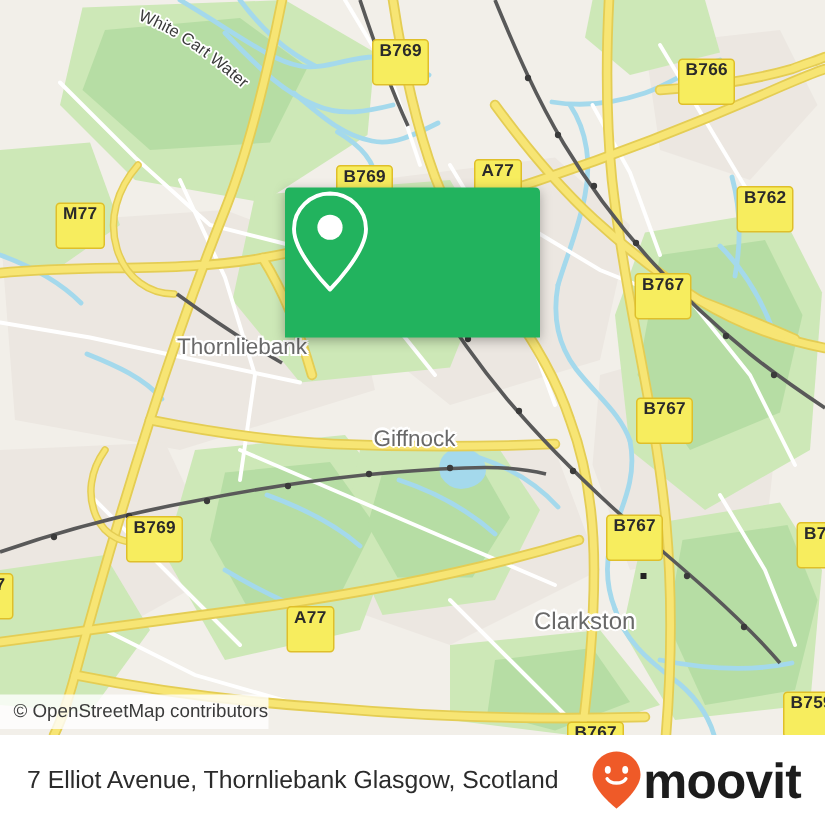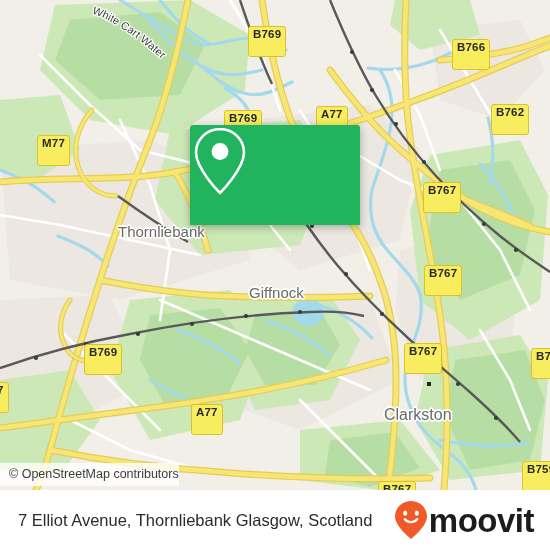--- a/index.html
+++ b/index.html
@@ -280,35 +280,35 @@
         <textPath href="#wcw-path" startOffset="4">White Cart Water</textPath>
       </text>
 
       <rect x="427" y="382" width="4" height="4" fill="#222"></rect>
     </svg>
 
     <div class="shield" style="left:248px;top:26px;">B769</div>
     <div class="shield" style="left:452px;top:39px;">B766</div>
     <div class="shield" style="left:224px;top:110px;">B769</div>
     <div class="shield" style="left:316px;top:106px;">A77</div>
-    <div class="shield" style="left:491px;top:104px;">B762</div>
+    <div class="shield" style="left:491px;top:124px;">B762</div>
     <div class="shield" style="left:37px;top:135px;">M77</div>
     <div class="shield" style="left:423px;top:182px;">B767</div>
     <div class="shield" style="left:424px;top:265px;">B767</div>
     <div class="shield" style="left:84px;top:344px;">B769</div>
     <div class="shield" style="left:404px;top:343px;">B767</div>
     <div class="shield" style="left:531px;top:348px;">B7</div>
     <div class="shield" style="left:191px;top:404px;">A77</div>
     <div class="shield" style="left:-8px;top:382px;">7</div>
     <div class="shield" style="left:522px;top:461px;">B759</div>
     <div class="shield" style="left:378px;top:481px;">B767</div>
 
     <div class="place" style="left:118px;top:223px;">Thornliebank</div>
     <div class="place" style="left:249px;top:284px;">Giffnock</div>
-    <div class="place big" style="left:356px;top:406px;margin-left:28px;">Clarkston</div>
+    <div class="place big" style="left:356px;top:406px;">Clarkston</div>
 
     <div class="popup">
       <div class="popup-top">
         <svg class="pin-svg" width="60" height="72" viewBox="0 0 60 72">
           <path d="M30 4 C16.8 4 6 14.6 6 27.6 C6 44 30 68 30 68 C30 68 54 44 54 27.6 C54 14.6 43.2 4 30 4 Z" fill="none" stroke="#ffffff" stroke-width="2.6" stroke-linejoin="round"></path>
           <circle cx="30" cy="26.5" r="8.4" fill="#ffffff"></circle>
         </svg>
       </div>
     </div>
 

